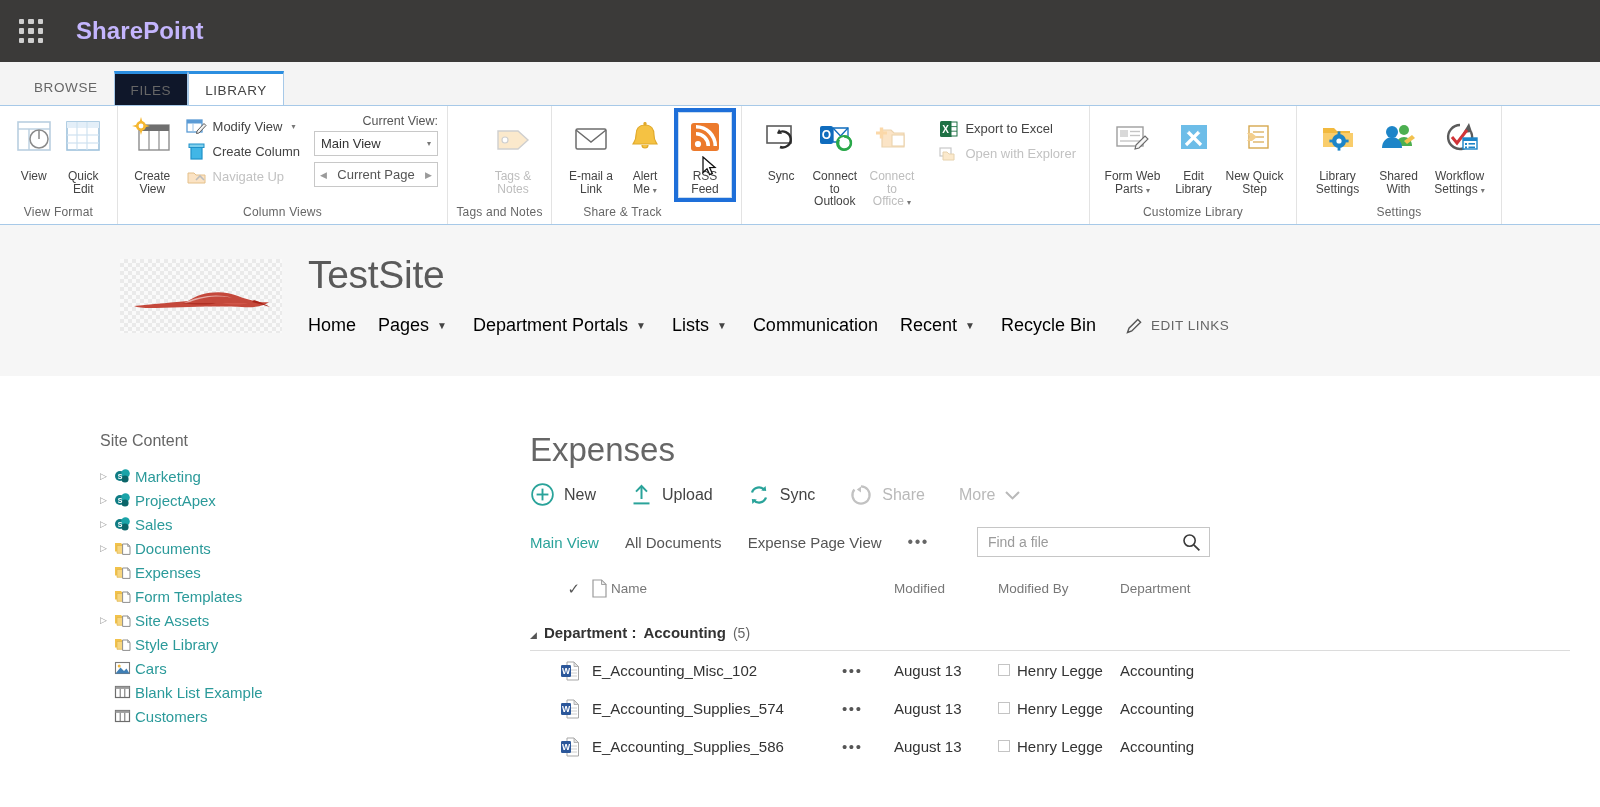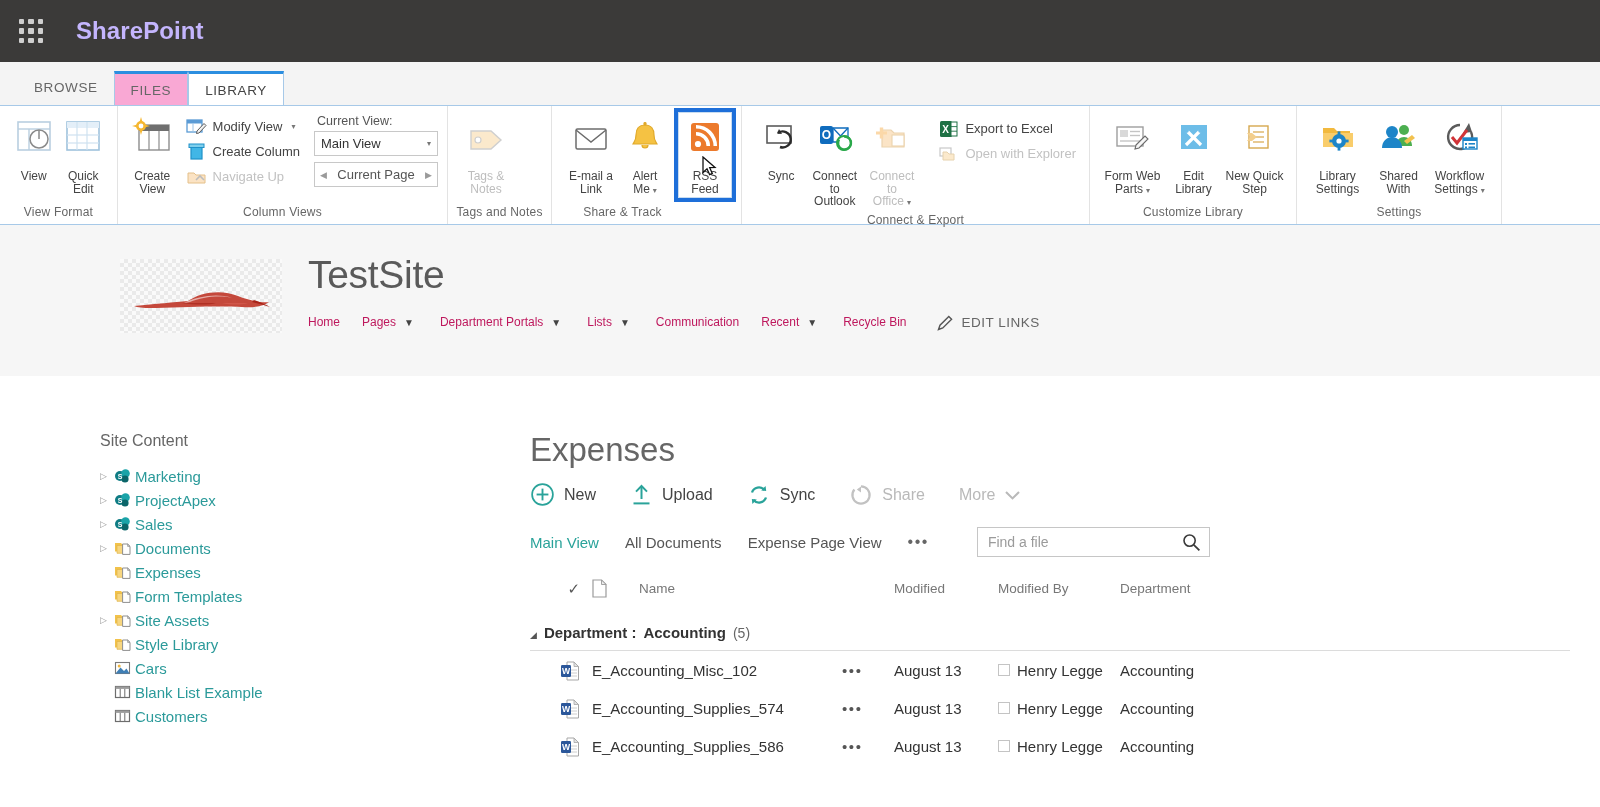--- a/index.html
+++ b/index.html
@@ -34,21 +34,21 @@
     height: 43px; background: #f4f4f4;
     display: flex; align-items: flex-end;
     padding-left: 18px; position: relative;
   }
   .rtab {
     font-size: 13.5px; color: #666; letter-spacing: .6px;
     padding: 10px 16px 10px 16px; cursor: pointer;
     position: relative; height: 34px; line-height: 14px;
   }
   .rtab.alt {
-    background: #f9a8d4; color:#666;
+    background: #0f172a; color:#666;
     border-left: 1px solid #a7c9e8; border-right: 1px solid #a7c9e8;
     border-top: 3px solid #2b8ee0;
   }
   .rtab.active {
     background: #fff; color: #444;
     border-left: 1px solid #a7c9e8; border-right: 1px solid #a7c9e8;
     border-top: 3px solid #2b8ee0; z-index: 3;
   }
 
   
@@ -94,21 +94,21 @@
 
   
   .sel-box {
     outline: 4px solid #1e6fd9;
     background: #fff;
     box-shadow: inset 0 0 0 1px #c8dcf0;
     position: relative; z-index: 5;
   }
 
   
-  .vw-label { font-size: 12.5px; color:#555; padding:2px 0 3px 3px; }
+  .vw-label { font-size: 12.5px; color:#555; padding:2px 0 3px 3px;text-align:right; }
   .vw-select {
     width: 124px; height: 25px; border: 1px solid #c8c8c8; background:#fff;
     display:flex; align-items:center; justify-content:space-between;
     padding: 0 6px; font-size: 13px; color:#333; cursor:pointer;
   }
   .vw-pager {
     width: 124px; height: 25px; border: 1px solid #c8c8c8; background:#fff;
     display:flex; align-items:center; justify-content:space-between;
     padding: 0 5px; font-size: 13px; color:#555; cursor:pointer; margin-top: 6px;
   }
@@ -129,21 +129,21 @@
     background-position: 0 0, 4px 4px;
     display:flex; align-items:center; justify-content:center;
   }
   .site-title {
     font-size: 39px; color: #5a5a5a; font-weight: normal;
     line-height: 40px; letter-spacing: -.3px;
   }
   .sitecol { margin-left: 26px; }
   .topnav { display: flex; align-items: center; margin-top: 16px; gap: 0; }
   .nav-item {
-    font-size: 12px; color: #be185d; padding: 4px 22px 4px 0; cursor: pointer;
+    font-size: 18px; color: #000000; padding: 4px 22px 4px 0; cursor: pointer;
     white-space: nowrap;
   }
   .nav-arrow { font-size: 10px; color: #444; margin: 0 26px 0 -14px; cursor: pointer; }
   .editlinks {
     font-size: 13.5px; color: #666; letter-spacing:.5px; cursor: pointer;
     display: flex; align-items: center; gap: 8px; margin-left: 8px;
   }
 
   
   .page { display: flex; padding-top: 56px; }
@@ -335,21 +335,21 @@
           <span class="arw">◀</span>
           <span>Current Page</span>
           <span class="arw">▶</span>
         </div>
       </div>
     </div>
     <div class="rgroup-label">Column Views</div>
   </div>
 
   <div class="rgroup" style="width:104px;">
-    <div class="rgroup-body" style="justify-content:flex-start;">
+    <div class="rgroup-body" style="justify-content:flex-end;">
       <div class="btn-lg dim">
         <span class="ico">
           <svg width="42" height="40" viewBox="0 0 42 40">
             <path d="M6 14 h20 l10 9 -10 9 H6 Z" fill="#fbe9cc" stroke="#cfcfcf" stroke-width="1.4"></path>
             <circle cx="13" cy="23" r="3" fill="#fff" stroke="#cfcfcf" stroke-width="1.2"></circle>
           </svg>
         </span>
         <span class="cap">
           <span>Tags &amp;</span><br>
           <span>Notes</span>
@@ -468,21 +468,20 @@
           <span>
             <svg width="21" height="20" viewBox="0 0 21 20">
               <rect x="2" y="4" width="11" height="8" fill="#fff" stroke="#c8c8c8" stroke-width="1.2"></rect>
               <path d="M5 16 h11 v-6 h-5 l-2 -2 H5 z" fill="#fbe9cc" stroke="#e6d2ae" stroke-width="1"></path>
             </svg>
           </span>
           <span class="cap">Open with Explorer</span>
         </div>
       </div>
     </div>
-    <div class="rgroup-label">Connect &amp; Export</div>
   </div>
 
   <div class="rgroup" style="width:207px;">
     <div class="rgroup-body" style="padding-left:10px;">
       <div class="btn-lg wide">
         <span class="ico">
           <svg width="44" height="40" viewBox="0 0 44 40">
             <rect x="7" y="10" width="26" height="19" fill="#fff" stroke="#9e9e9e" stroke-width="1.4"></rect>
             <rect x="10" y="13" width="8" height="7" fill="#d9d9d9"></rect>
             <line x1="20" y1="14.5" x2="30" y2="14.5" stroke="#c4c4c4" stroke-width="1.4"></line>
@@ -834,21 +833,21 @@
         <svg width="19" height="19" viewBox="0 0 19 19">
           <circle cx="7.6" cy="7.6" r="5.6" fill="none" stroke="#3a3a3a" stroke-width="1.6"></circle>
           <line x1="11.8" y1="11.8" x2="17.4" y2="17.4" stroke="#3a3a3a" stroke-width="1.8"></line>
         </svg>
       </div>
     </div>
 
     <div class="thead">
       <span class="c-ico" style="color:#555;font-size:15px;">✓</span>
       <span style="width:0;"></span>
-      <span class="c-name" style="display:flex;align-items:center;gap:32px;">
+      <span class="c-name" style="display:flex;align-items:center;gap:4px;">
         <svg width="15" height="19" viewBox="0 0 15 19">
           <path d="M1 1 h8.5 L14 5.5 V18 H1 Z" fill="#fff" stroke="#9b9b9b" stroke-width="1.2"></path>
           <path d="M9.5 1 v4.5 H14 z" fill="#ececec" stroke="#9b9b9b" stroke-width=".9"></path>
         </svg>
         <span>Name</span>
       </span>
       <span class="c-dots"></span>
       <span class="c-mod">Modified</span>
       <span class="c-by">Modified By</span>
       <span class="c-dept">Department</span>

